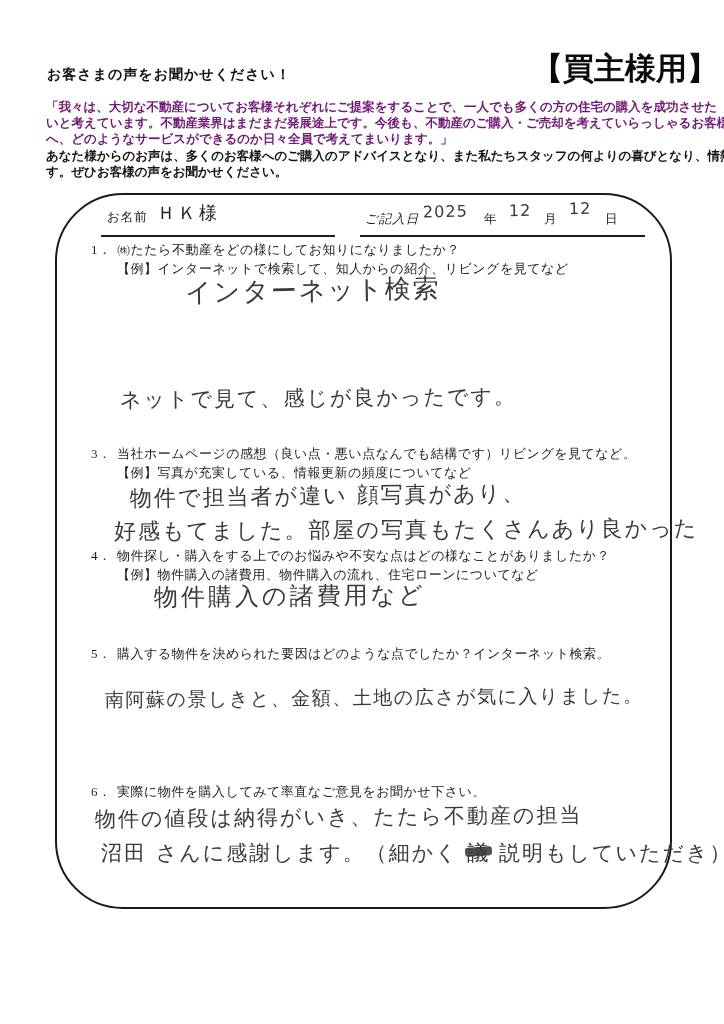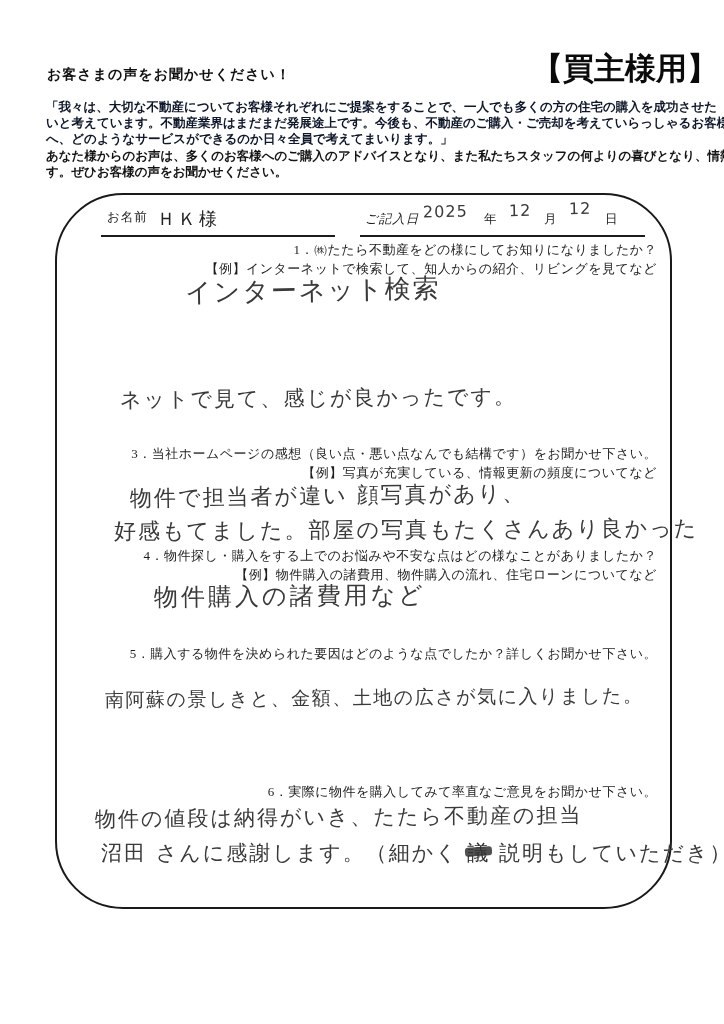--- a/index.html
+++ b/index.html
@@ -11,40 +11,39 @@
   .page-title{
     position:absolute;left:47px;top:66px;
     font-size:14px;font-weight:bold;letter-spacing:1px;color:#111;
   }
   .buyer-badge{
     position:absolute;right:6px;top:48px;
     font-size:31px;font-weight:bold;letter-spacing:0px;color:#0a0a0a;
   }
   .quote-green{
     position:absolute;left:46px;top:99px;width:672px;
-    font-size:12.5px;font-weight:bold;line-height:16px;color:#0f172a;
+    font-size:12.5px;font-weight:bold;line-height:16px;color:#701a75;
   }
   .note-black{
     position:absolute;left:46px;top:148px;width:672px;
     font-size:12.5px;font-weight:bold;line-height:16px;color:#141414;
   }
   .nowrap{white-space:nowrap;}
   
   .form-box{
     position:absolute;left:55px;top:193px;width:613px;height:712px;
     border:2.5px solid #1a1a1a;border-radius:68px 68px 68px 68px;
     background:#fff;
-    text-align:right;
   }
   .print{font-family:"Liberation Serif",serif;color:#1d1d1d;}
   .flabel{position:absolute;font-size:12.5px;letter-spacing:1px;}
   .underline{position:absolute;height:2px;background:#1c1c1c;}
   .name-value{
     position:absolute;left:100px;top:6px;font-size:18px;letter-spacing:3px;
-    font-family:"Liberation Serif",serif;color:#222;margin-top:6px;
+    font-family:"Liberation Serif",serif;color:#222;
   }
   
   .hw{
     position:absolute;font-family:"DejaVu Sans",sans-serif;color:#3a3a3a;
     white-space:nowrap;letter-spacing:1px;
   }
   .hw-date{font-size:16px;transform:rotate(-1deg);}
   
   .q{position:absolute;left:34px;width:566px;font-size:13px;line-height:19px;}
   .q-line{white-space:nowrap;letter-spacing:0.5px;}
@@ -96,34 +95,34 @@
 
   <div class="q print" style="top:45px;">
     <div class="q-line"><span class="q-num">1．</span><span>㈱たたら不動産をどの様にしてお知りになりましたか？</span></div>
     <div class="q-ex">【例】インターネットで検索して、知人からの紹介、リビングを見てなど</div>
   </div>
   <div class="hw a1" style="left:128px;top:78px;">インターネット検索</div>
 
   <div class="hw a2" style="left:63px;top:189px;">ネットで見て、感じが良かったです。</div>
 
   <div class="q print" style="top:249px;">
-    <div class="q-line"><span class="q-num">3．</span><span>当社ホームページの感想（良い点・悪い点なんでも結構です）をお聞かせ下さい。</span></div>
+    <div class="q-line"><span class="q-num">3．</span><span>当社ホームページの感想（良い点・悪い点なんでも結構です）リビングを見てなど。</span></div>
     <div class="q-ex">【例】写真が充実している、情報更新の頻度についてなど</div>
   </div>
   <div class="hw a3" style="left:73px;top:286px;transform:rotate(-0.8deg);">物件で担当者が違い 顔写真があり、</div>
   <div class="hw a3" style="left:57px;top:320px;transform:rotate(-0.3deg);">好感もてました。部屋の写真もたくさんあり良かった</div>
 
   <div class="q print" style="top:351px;">
     <div class="q-line"><span class="q-num">4．</span><span>物件探し・購入をする上でのお悩みや不安な点はどの様なことがありましたか？</span></div>
     <div class="q-ex">【例】物件購入の諸費用、物件購入の流れ、住宅ローンについてなど</div>
   </div>
   <div class="hw a4" style="left:97px;top:385px;">物件購入の諸費用など</div>
 
   <div class="q print" style="top:449px;">
-    <div class="q-line"><span class="q-num">5．</span><span>購入する物件を決められた要因はどのような点でしたか？詳しくお聞かせ下さい。</span></div>
+    <div class="q-line"><span class="q-num">5．</span><span>購入する物件を決められた要因はどのような点でしたか？インターネット検索。</span></div>
   </div>
   <div class="hw a5" style="left:48px;top:490px;">南阿蘇の景しきと、金額、土地の広さが気に入りました。</div>
 
   <div class="q print" style="top:587px;">
     <div class="q-line"><span class="q-num">6．</span><span>実際に物件を購入してみて率直なご意見をお聞かせ下さい。</span></div>
   </div>
   <div class="hw a6" style="left:38px;top:608px;transform:rotate(-0.5deg);">物件の値段は納得がいき、たたら不動産の担当</div>
   <div class="hw a6" style="left:44px;top:644px;"><span>沼田 さんに感謝します。（細かく </span><span class="scribble">議</span><span> 説明もしていただき）</span></div>
 
 </div>

